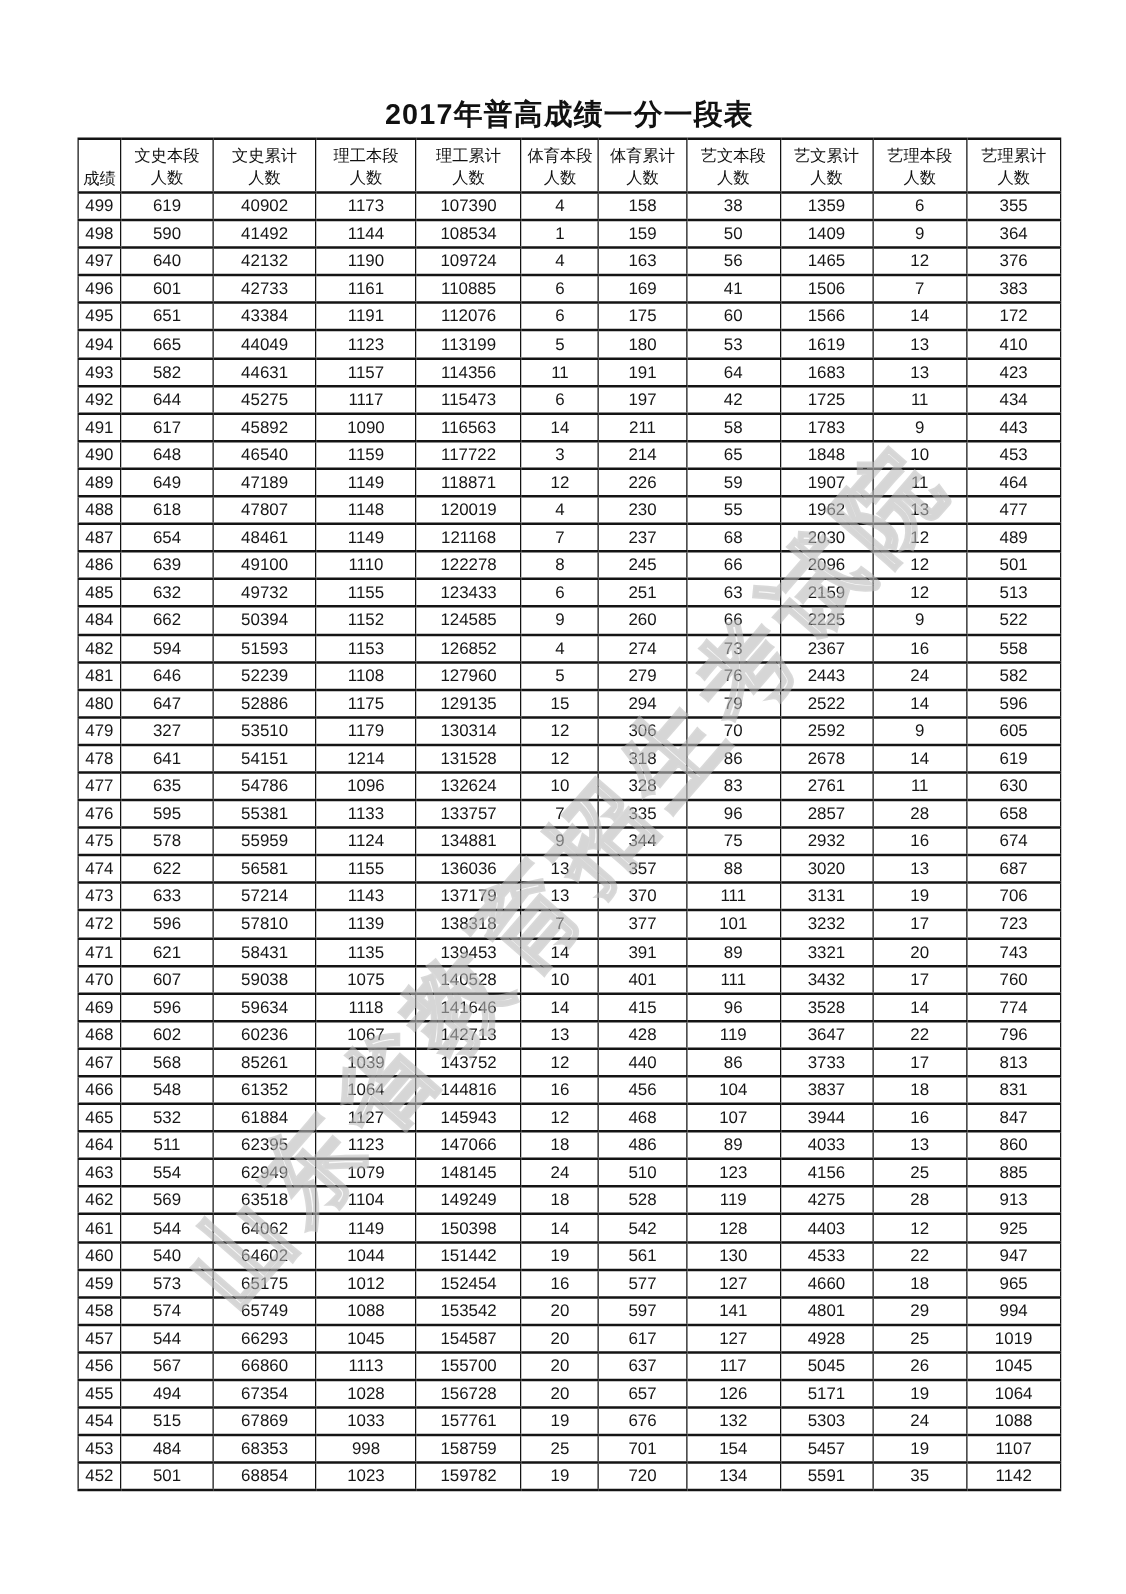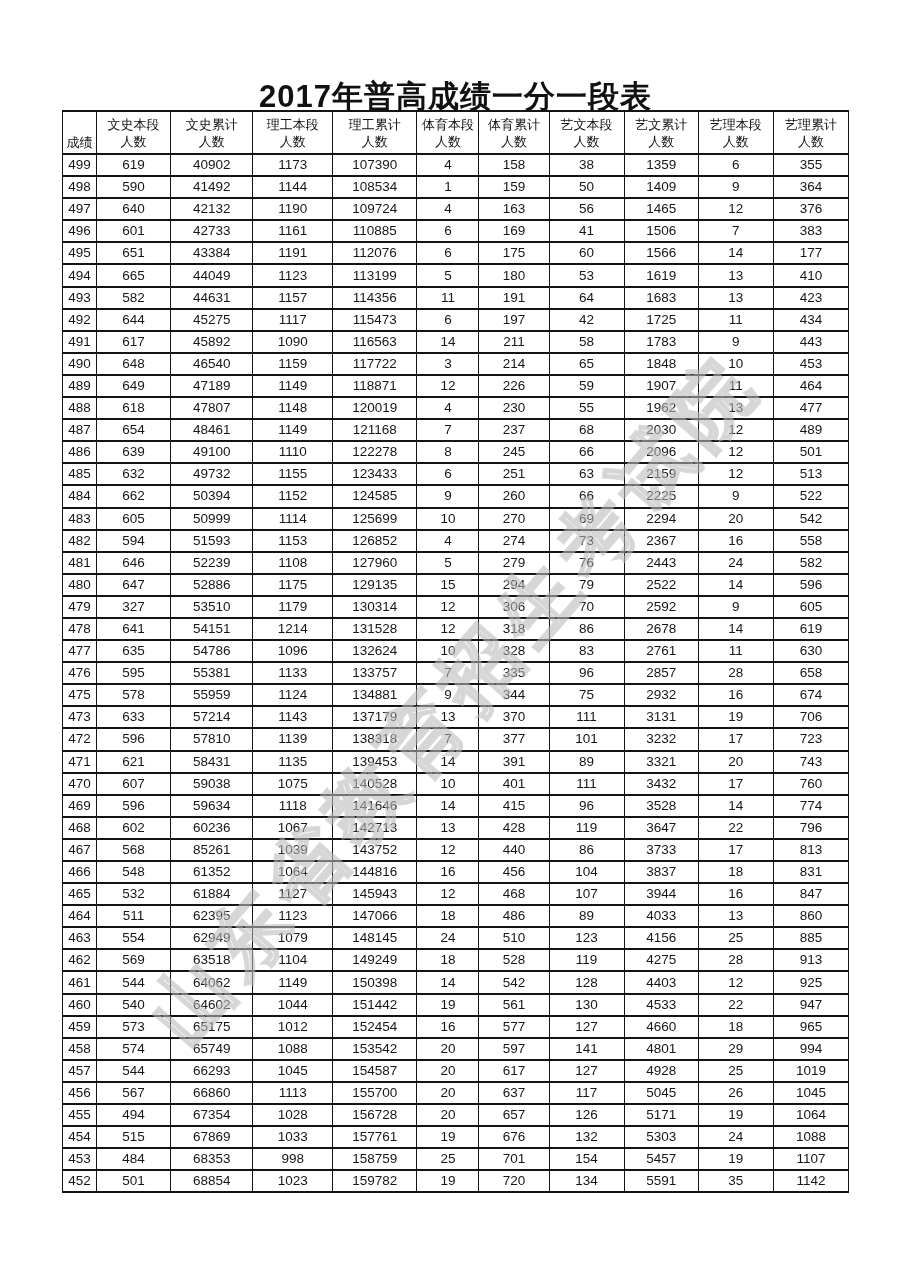--- a/index.html
+++ b/index.html
@@ -9,21 +9,21 @@
     position:relative;
     font-family:"Liberation Sans", sans-serif;
     color:#1a1a1a;
     overflow:hidden;
   }
   .page-title{
     position:absolute;
     left:62px;top:76px;width:787px;
     margin:0;
     text-align:center;
-    font-size:31px;
+    font-size:23px;
     font-weight:bold;
     letter-spacing:1px;
     color:#111;
   }
   table.score-table{
     position:absolute;
     left:62px;top:110px;
     width:787px;
     border-collapse:collapse;
     table-layout:fixed;
@@ -205,21 +205,21 @@
         <td>495</td>
         <td>651</td>
         <td>43384</td>
         <td>1191</td>
         <td>112076</td>
         <td>6</td>
         <td>175</td>
         <td>60</td>
         <td>1566</td>
         <td>14</td>
-        <td>177</td>
+        <td>172</td>
       </tr>
       <tr>
         <td>494</td>
         <td>665</td>
         <td>44049</td>
         <td>1123</td>
         <td>113199</td>
         <td>5</td>
         <td>180</td>
         <td>53</td>
@@ -351,33 +351,20 @@
         <td>1152</td>
         <td>124585</td>
         <td>9</td>
         <td>260</td>
         <td>66</td>
         <td>2225</td>
         <td>9</td>
         <td>522</td>
       </tr>
       <tr>
-        <td>483</td>
-        <td>605</td>
-        <td>50999</td>
-        <td>1114</td>
-        <td>125699</td>
-        <td>10</td>
-        <td>270</td>
-        <td>69</td>
-        <td>2294</td>
-        <td>20</td>
-        <td>542</td>
-      </tr>
-      <tr>
         <td>482</td>
         <td>594</td>
         <td>51593</td>
         <td>1153</td>
         <td>126852</td>
         <td>4</td>
         <td>274</td>
         <td>73</td>
         <td>2367</td>
         <td>16</td>
@@ -468,20 +455,33 @@
         <td>1124</td>
         <td>134881</td>
         <td>9</td>
         <td>344</td>
         <td>75</td>
         <td>2932</td>
         <td>16</td>
         <td>674</td>
       </tr>
       <tr>
+        <td>474</td>
+        <td>622</td>
+        <td>56581</td>
+        <td>1155</td>
+        <td>136036</td>
+        <td>13</td>
+        <td>357</td>
+        <td>88</td>
+        <td>3020</td>
+        <td>13</td>
+        <td>687</td>
+      </tr>
+      <tr>
         <td>473</td>
         <td>633</td>
         <td>57214</td>
         <td>1143</td>
         <td>137179</td>
         <td>13</td>
         <td>370</td>
         <td>111</td>
         <td>3131</td>
         <td>19</td>

